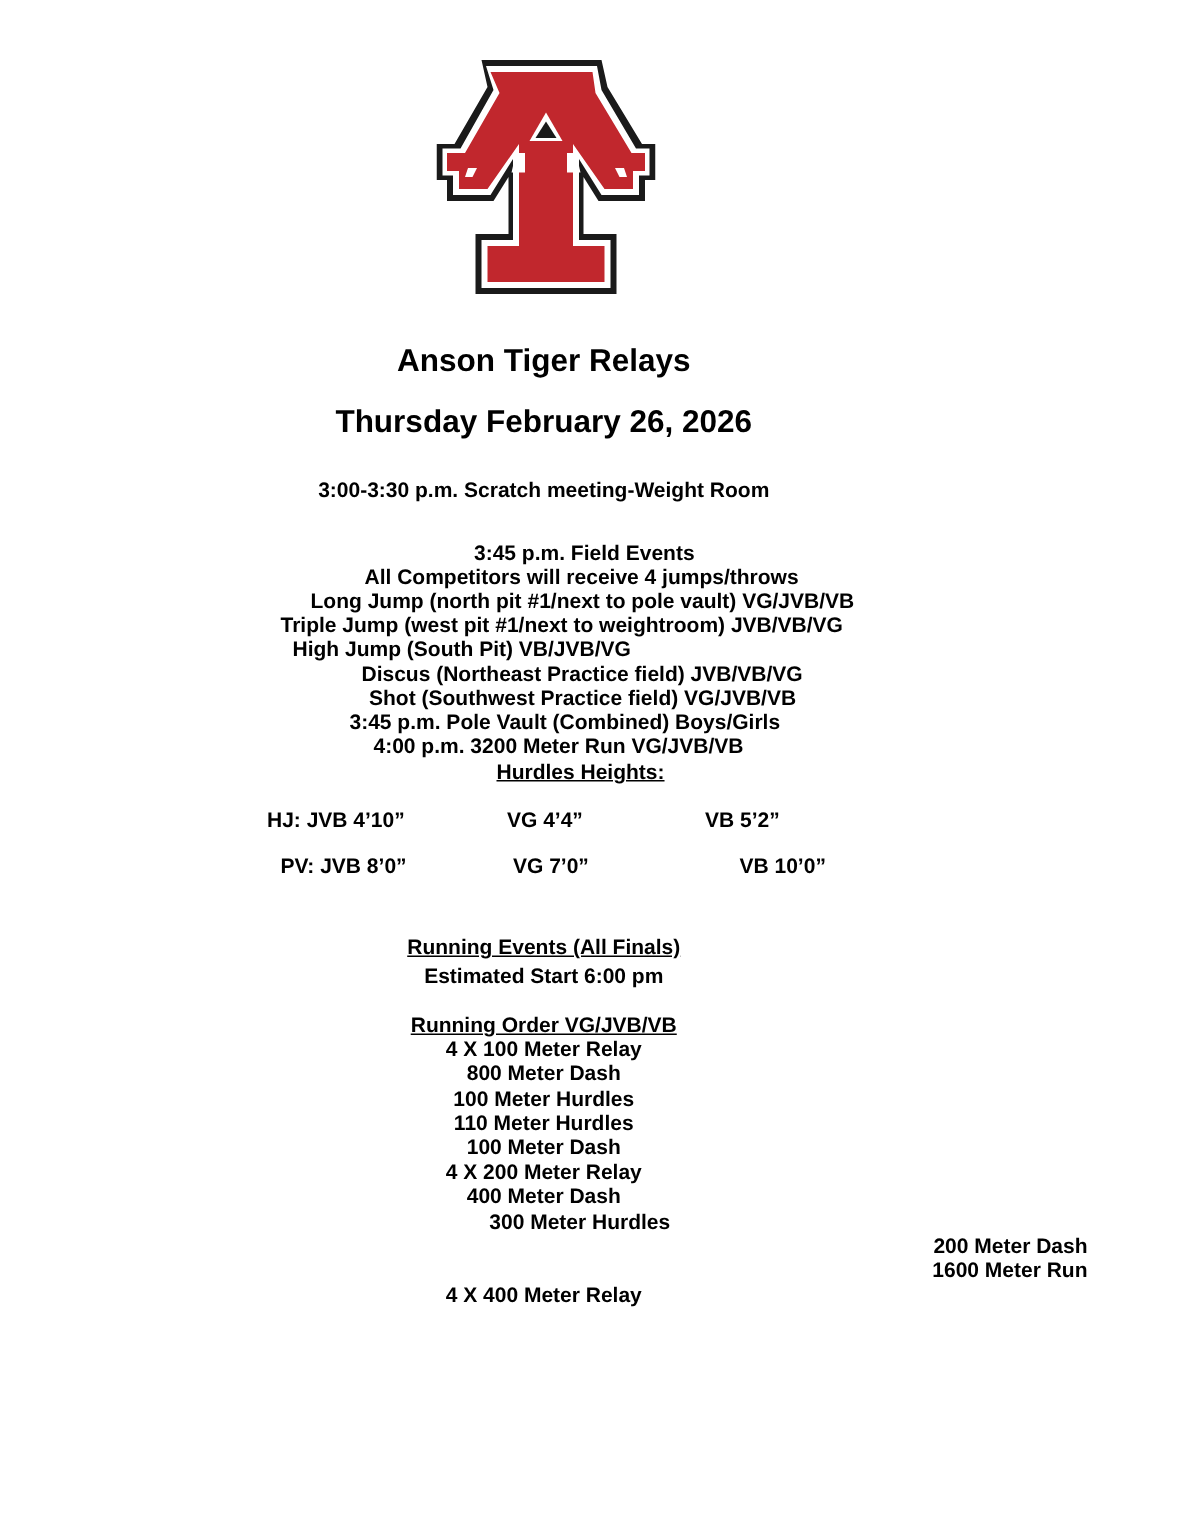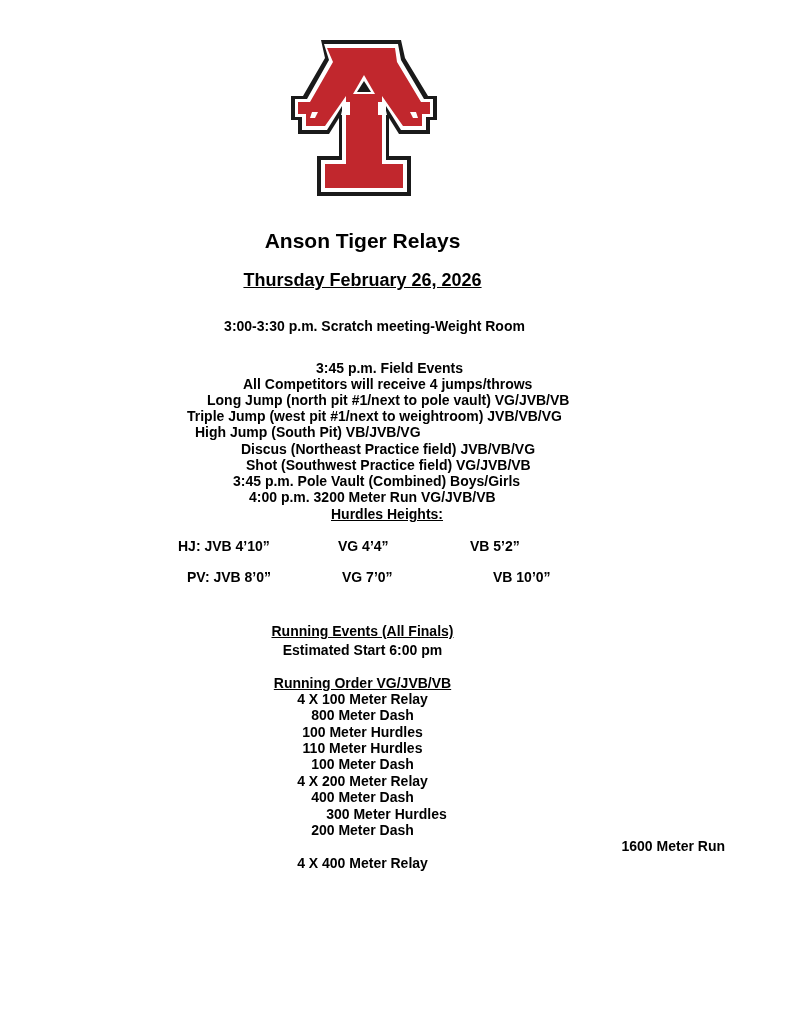--- a/index.html
+++ b/index.html
@@ -4,21 +4,21 @@
   <style>
     html, body { margin: 0; padding: 0; background: #ffffff; }
     body {
       width: 791px; height: 1024px; position: relative; overflow: hidden;
       font-family: "Liberation Sans", sans-serif; color: #000; font-weight: bold;
     }
     .abs { position: absolute; white-space: nowrap; }
     .center { position: absolute; left: 0; width: 725px; text-align: center; white-space: nowrap; }
     #logo { position: absolute; left: 291px; top: 38px; width: 146px; height: 158px; }
     .title1 { font-size: 21px; }
-    .title2 { font-size: 18px; text-decoration: underline; }
+    .title2 { font-size: 21px; }
     .line { font-size: 14px; }
     .u { text-decoration: underline; }
   </style>
 </head>
 <body>
 
 <svg id="logo" viewBox="0 0 146 158">
   <g stroke-linejoin="miter">
     <path d="M30 2 H110 L114 20 L137 58 H146 V82 H139 V96 H108 L98 80 V118 H120 V158 H26 V118 H48 V80 L38 96 H7 V82 H0 V58 H12 L34 20 Z" fill="#1a1a1a"></path>
     <path d="M33 6 H107 L110 22 L133 61 H142 V79 H135 V92 H110 L95 68 V122 H116 V154 H30 V122 H51 V68 L36 92 H11 V79 H4 V61 H16 L38 22 Z" fill="#ffffff"></path>
@@ -27,21 +27,21 @@
     <path d="M73 43 L80 54 H66 Z" fill="#1a1a1a"></path>
     <path d="M53 64 H59 V77 H50 Z" fill="#ffffff"></path>
     <path d="M87 64 H93 L96 77 H87 Z" fill="#ffffff"></path>
     <path d="M21 74 H27 L24 80 H19 Z" fill="#ffffff"></path>
     <path d="M119 74 H125 L127 80 H122 Z" fill="#ffffff"></path>
   </g>
 </svg>
 
 <div class="center title1" style="top:229px;">Anson Tiger Relays</div>
 <div class="center title2" style="top:270px;">Thursday February 26, 2026</div>
-<div class="center line" style="top:318px;margin-left:12px;">3:00-3:30 p.m. Scratch meeting-Weight Room</div>
+<div class="center line" style="top:318px;">3:00-3:30 p.m. Scratch meeting-Weight Room</div>
 
 <div class="abs line" style="left:316px; top:360px;">3:45 p.m. Field Events</div>
 <div class="abs line" style="left:243px; top:376px;">All Competitors will receive 4 jumps/throws</div>
 <div class="abs line" style="left:207px; top:392px;">Long Jump (north pit #1/next to pole vault) VG/JVB/VB</div>
 <div class="abs line" style="left:187px; top:408px;">Triple Jump (west pit #1/next to weightroom) JVB/VB/VG</div>
 <div class="abs line" style="left:195px; top:424px;">High Jump (South Pit) VB/JVB/VG</div>
 <div class="abs line" style="left:241px; top:441px;">Discus (Northeast Practice field) JVB/VB/VG</div>
 <div class="abs line" style="left:246px; top:457px;">Shot (Southwest Practice field) VG/JVB/VB</div>
 <div class="abs line" style="left:233px; top:473px;">3:45 p.m. Pole Vault (Combined) Boys/Girls</div>
 <div class="abs line" style="left:249px; top:489px;">4:00 p.m. 3200 Meter Run VG/JVB/VB</div>
@@ -60,16 +60,16 @@
 
 <div>
   <div class="center line" style="top:691px;">4 X 100 Meter Relay</div>
   <div class="center line" style="top:707px;">800 Meter Dash</div>
   <div class="center line" style="top:724px;">100 Meter Hurdles</div>
   <div class="center line" style="top:740px;">110 Meter Hurdles</div>
   <div class="center line" style="top:756px;">100 Meter Dash</div>
   <div class="center line" style="top:773px;">4 X 200 Meter Relay</div>
   <div class="center line" style="top:789px;">400 Meter Dash</div>
   <div class="center line" style="top:806px;padding-left:24px;">300 Meter Hurdles</div>
-  <div class="center line" style="top:822px;">200 Meter Dash</div>
+  <div class="center line" style="top:822px;text-align:right;">200 Meter Dash</div>
   <div class="center line" style="top:838px;text-align:right;">1600 Meter Run</div>
   <div class="center line" style="top:855px;">4 X 400 Meter Relay</div>
 </div>
 
 </body></html>

